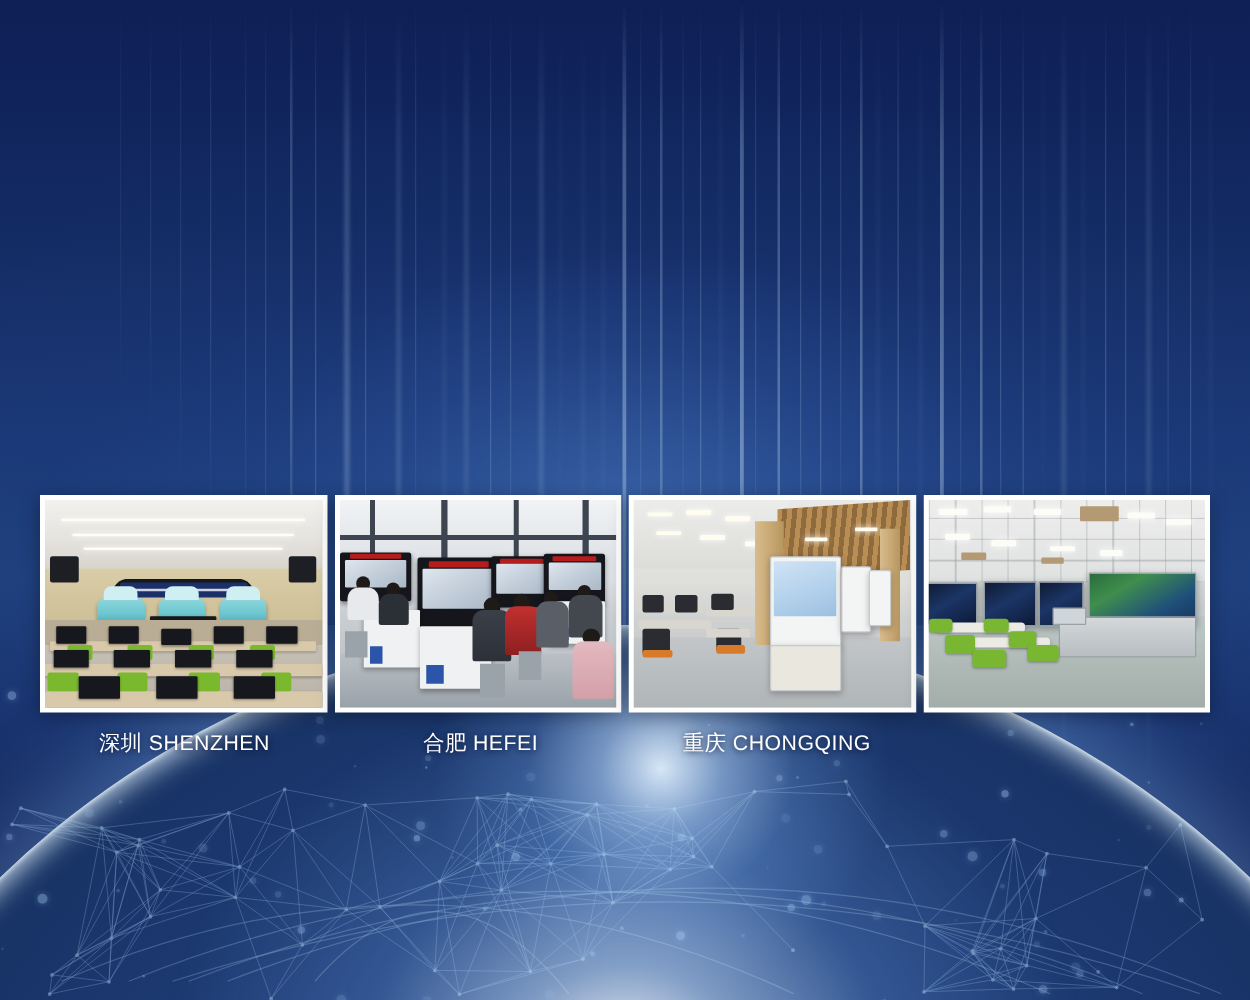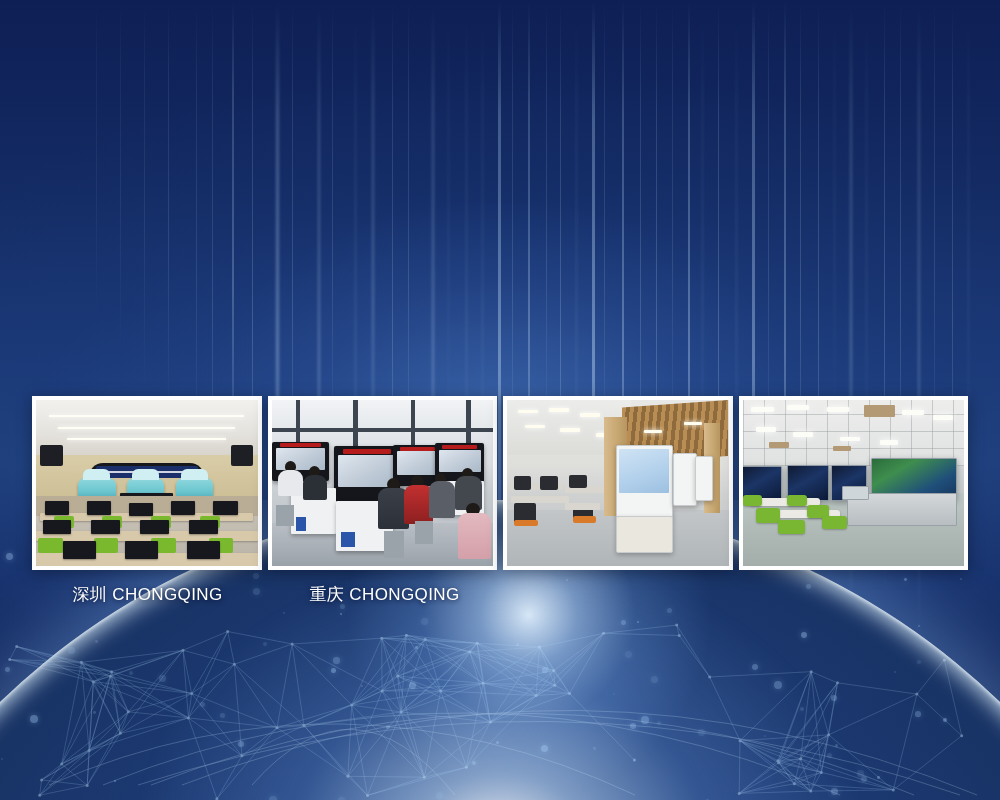--- a/index.html
+++ b/index.html
@@ -862,17 +862,18 @@
         <div class="gch" style="left:6%;top:65%;width:11%;height:9%;"></div>
         <div class="gch" style="left:29%;top:63%;width:10%;height:8%;"></div>
         <div class="gch" style="left:16%;top:72%;width:12%;height:9%;"></div>
         <div class="gch" style="left:36%;top:70%;width:11%;height:8%;"></div>
       </div>
     </div>
 
   </div>
 
   <div class="captions">
-    <div class="caption">深圳  CHONGQING</div>
+    <div class="caption">深圳  SHENZHEN</div>
+    <div class="caption">合肥  HEFEI</div>
     <div class="caption">重庆  CHONGQING</div>
   </div>
 
 </div>
 
 </body></html>

